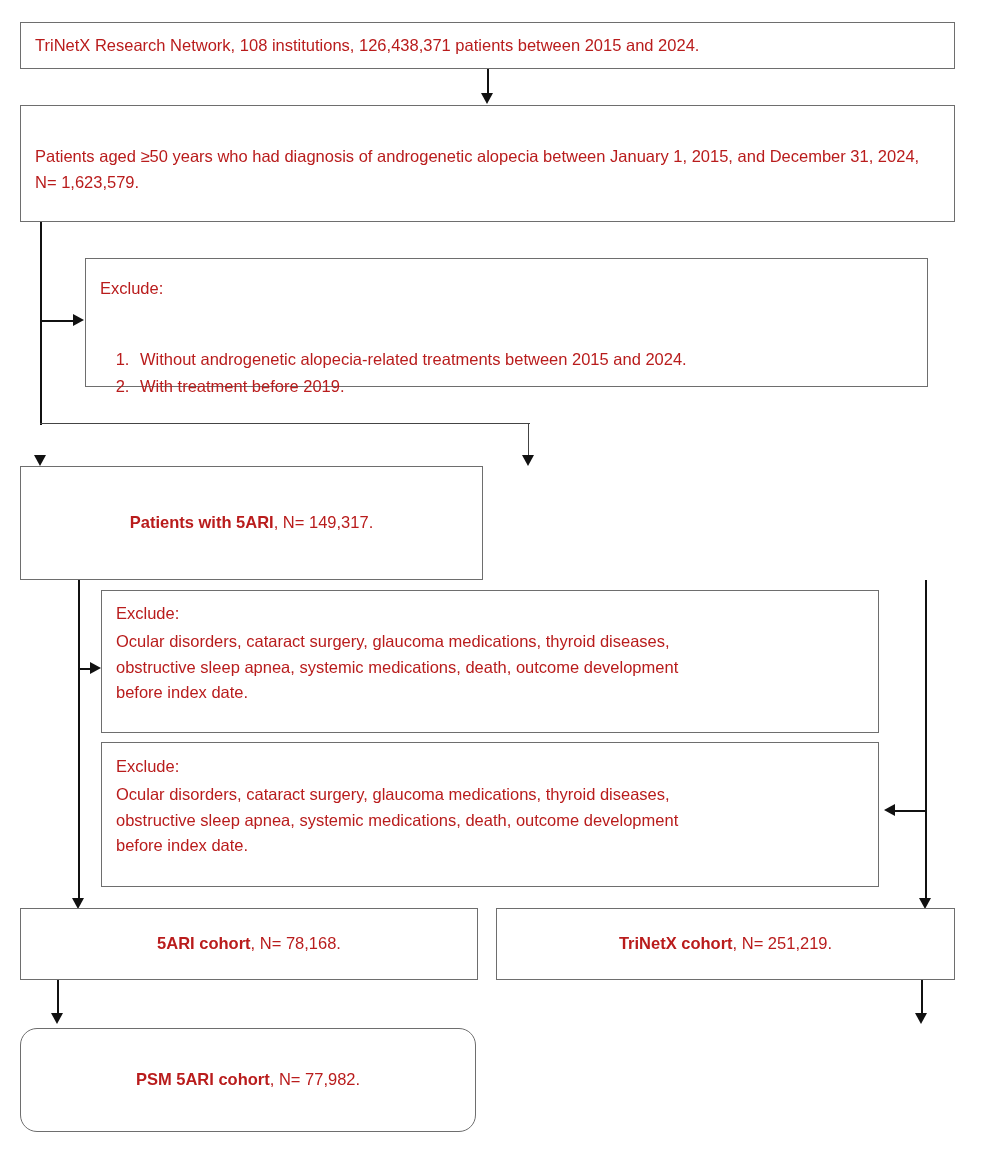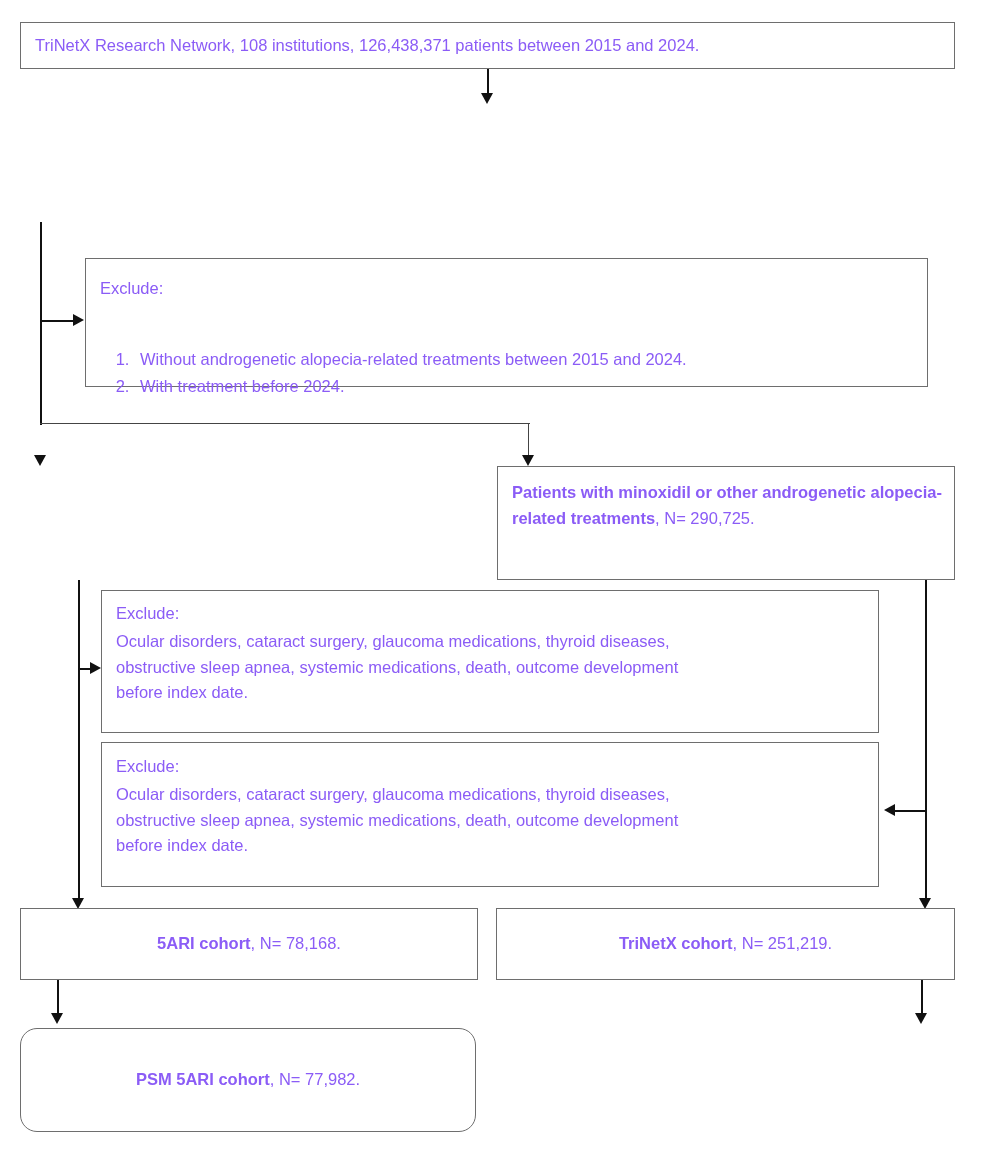--- a/index.html
+++ b/index.html
@@ -18,21 +18,21 @@
     background: #ffffff;
     overflow: hidden;
   }
   .box {
     position: absolute;
     box-sizing: border-box;
     border: 1.5px solid #6e6e6e;
     background: #ffffff;
     font-size: 16.5px;
     line-height: 1.55;
-    color: #8b5cf6;
+    color: #b91c1c;
   }
   .box .inner {
     position: absolute;
     left: 14px;
     right: 10px;
   }
   .center-txt {
     text-align: center;
     left: 0 !important;
     right: 0 !important;
@@ -99,47 +99,50 @@
 
 <div id="canvas">
 
   <div class="box" style="left:20px; top:22px; width:935px; height:47px;">
     <div class="inner vmid">TriNetX Research Network, 108 institutions, 126,438,371 patients between 2015 and 2024.</div>
   </div>
 
   <div class="vline" style="left:487px; top:69px; height:25px;"></div>
   <div class="arrow-down" style="left:481px; top:93px;"></div>
 
+  <div class="box" style="left:20px; top:105px; width:935px; height:117px;">
+    <div class="inner" style="top:38px;">Patients aged ≥50 years who had diagnosis of androgenetic alopecia between January 1, 2015, and December 31, 2024, N= 1,623,579.</div>
+  </div>
 
   <div class="vline" style="left:40px; top:222px; height:203px;"></div>
 
   <div class="hline" style="left:41px; top:320px; width:33px;"></div>
   <div class="arrow-right" style="left:73px; top:314px;"></div>
 
   <div class="box" style="left:85px; top:258px; width:843px; height:129px;">
     <div class="inner" style="top:17px;">Exclude:</div>
     <ol class="ol inner" style="top:47px;margin-top:40px;">
       <li>Without androgenetic alopecia-related treatments between 2015 and 2024.</li>
-      <li>With treatment before 2024.</li>
+      <li>With treatment before 2019.</li>
     </ol>
   </div>
 
   <div class="hline-thin" style="left:40px; top:423px; width:490px;"></div>
   <div class="vline-thin" style="left:528px; top:423px; height:33px;"></div>
 
   <div class="arrow-down" style="left:34px; top:455px;"></div>
 
   <div class="arrow-down" style="left:522px; top:455px;"></div>
 
-
-  <div class="box" style="left:497px; top:466px; width:458px; height:114px;">
-    <div class="inner" style="top:13px;">
-      <span class="b">Patients with minoxidil or other androgenetic alopecia-related treatments</span><span>, N= 290,725.</span>
+  <div class="box" style="left:20px; top:466px; width:463px; height:114px;">
+    <div class="inner vmid center-txt">
+      <span class="b">Patients with 5ARI</span><span>, N= 149,317.</span>
     </div>
   </div>
+
 
   <div class="vline" style="left:78px; top:580px; height:323px;"></div>
   <div class="arrow-down" style="left:72px; top:898px;"></div>
 
   <div class="hline" style="left:79px; top:668px; width:12px;"></div>
   <div class="arrow-right" style="left:90px; top:662px;"></div>
 
   <div class="box" style="left:101px; top:590px; width:778px; height:143px;">
     <div class="inner" style="top:10px;">Exclude:</div>
     <div class="inner" style="top:38px; right:150px;">Ocular disorders, cataract surgery, glaucoma medications, thyroid diseases, obstructive sleep apnea, systemic medications, death, outcome development before index date.</div>

